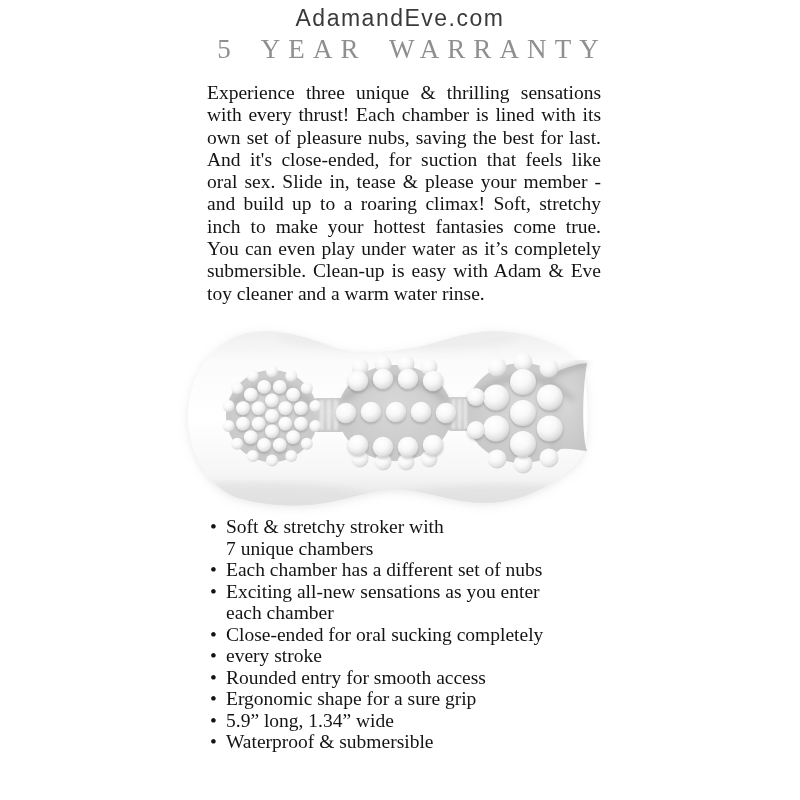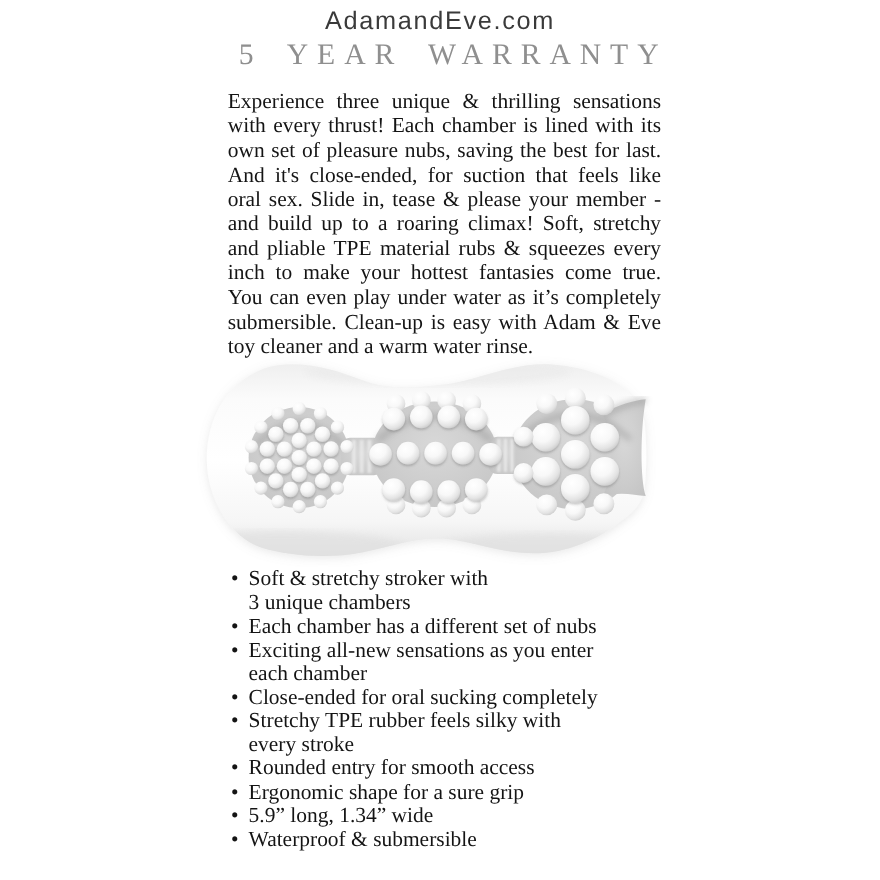--- a/index.html
+++ b/index.html
@@ -31,21 +31,20 @@
 
   <div class="warranty" style="color: rgb(143, 143, 143);">5 YEAR WARRANTY</div>
 
   <div class="desc" style="color: rgb(20, 20, 20);">
       <div class="dline">Experience three unique &amp; thrilling sensations</div>
       <div class="dline">with every thrust! Each chamber is lined with its</div>
       <div class="dline">own set of pleasure nubs, saving the best for last.</div>
       <div class="dline">And it's close-ended, for suction that feels like</div>
       <div class="dline">oral sex. Slide in, tease &amp; please your member -</div>
       <div class="dline">and build up to a roaring climax! Soft, stretchy</div>
-      <div class="dline">and pliable TPE material rubs &amp; squeezes every</div>
       <div class="dline">inch to make your hottest fantasies come true.</div>
       <div class="dline">You can even play under water as it’s completely</div>
       <div class="dline">submersible. Clean-up is easy with Adam &amp; Eve</div>
       <div class="dline last">toy cleaner and a warm water rinse.</div>
     </div>
 
   <figure>
     <svg class="illus" viewBox="170 320 460 195" xmlns="http://www.w3.org/2000/svg">
       <title>Cross-section illustration of a white stroker sleeve showing three nub-lined inner chambers and a close-ended right tip</title>
       <defs>
@@ -197,34 +196,34 @@
             <circle cx="476.0" cy="397.0" r="9"></circle>
             <circle cx="476.0" cy="430.0" r="9"></circle>
           </g>
       </g>
     </svg>
   </figure>
 
   <ul class="features">
       <li>
         <div class="fline"><span class="bullet">•</span><span>Soft &amp; stretchy stroker with</span></div>
-        <div class="fline"><span>3 unique chambers</span></div>
+        <div class="fline"><span>7 unique chambers</span></div>
       </li>
       <li>
         <div class="fline"><span class="bullet">•</span><span>Each chamber has a different set of nubs</span></div>
       </li>
       <li>
         <div class="fline"><span class="bullet">•</span><span>Exciting all-new sensations as you enter</span></div>
         <div class="fline"><span>each chamber</span></div>
       </li>
       <li>
         <div class="fline"><span class="bullet">•</span><span>Close-ended for oral sucking completely</span></div>
       </li>
       <li>
-        <div class="fline"><span class="bullet">•</span><span>Stretchy TPE rubber feels silky with</span></div>
+        <div class="fline"><span class="bullet">•</span></div>
         <div class="fline"><span>every stroke</span></div>
       </li>
       <li>
         <div class="fline"><span class="bullet">•</span><span>Rounded entry for smooth access</span></div>
       </li>
       <li>
         <div class="fline"><span class="bullet">•</span><span>Ergonomic shape for a sure grip</span></div>
       </li>
       <li>
         <div class="fline"><span class="bullet">•</span><span>5.9” long, 1.34” wide</span></div>

